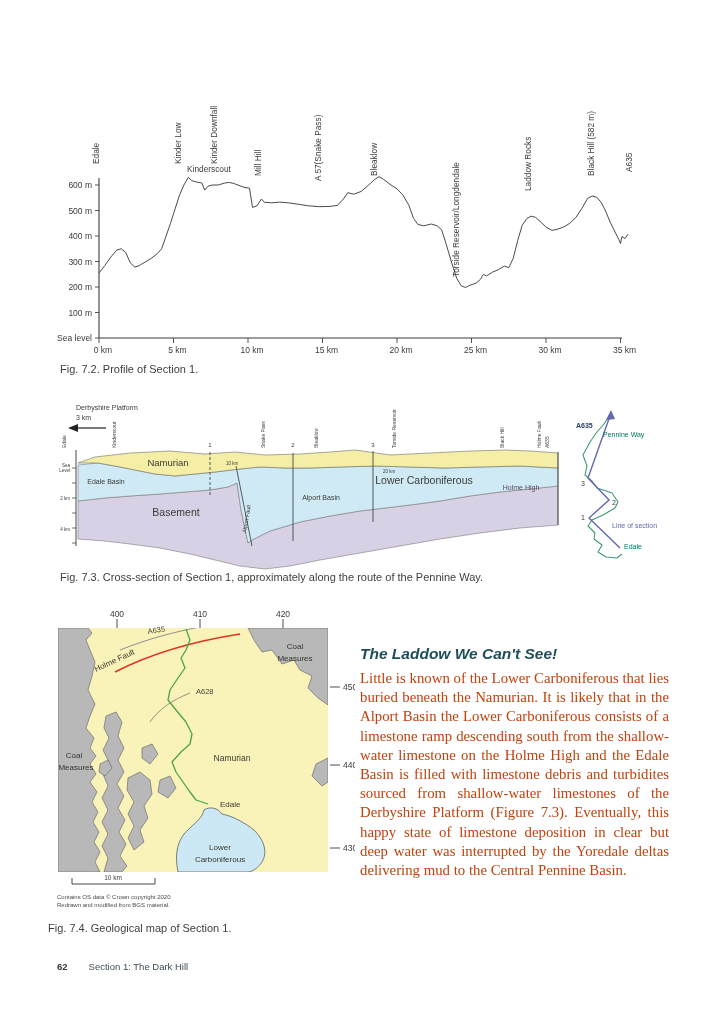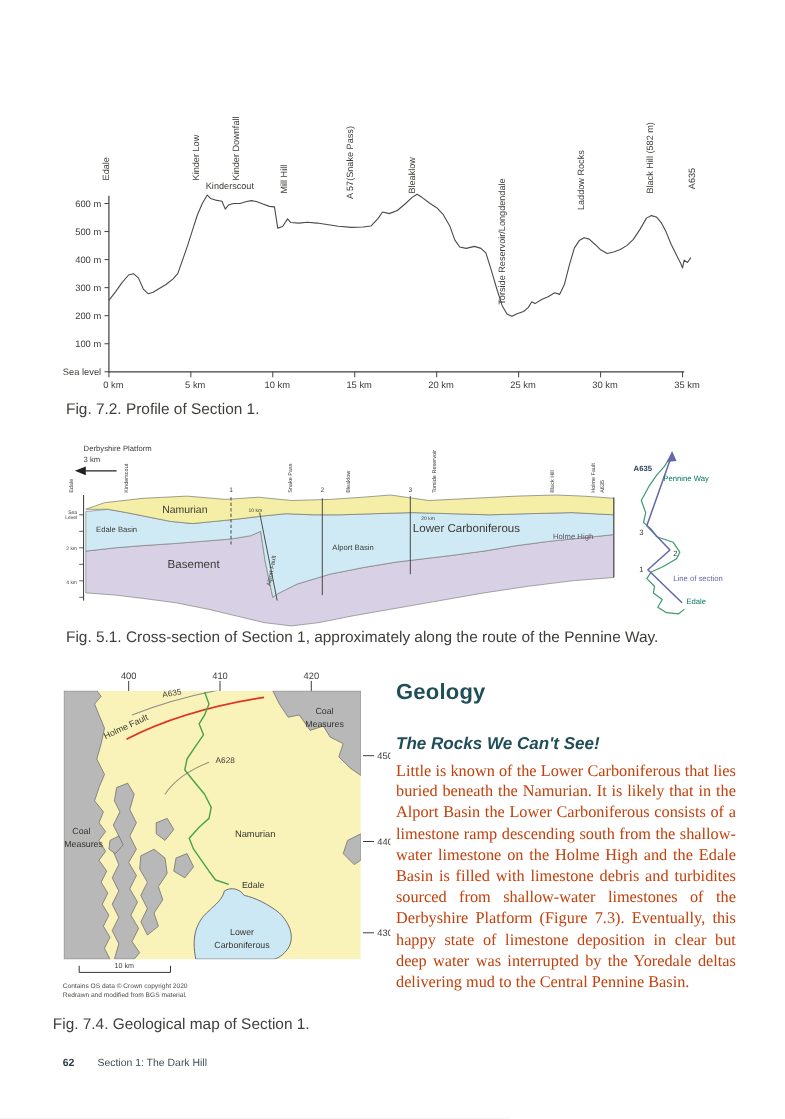--- a/index.html
+++ b/index.html
@@ -1,20 +1,20 @@
 <!DOCTYPE html>
 <html><head>
 <meta charset="utf-8">
 <style>
   html,body{margin:0;padding:0;background:#e8e8e8;}
   .page{position:relative;width:714px;height:1017px;background:#ffffff;overflow:hidden;
         font-family:"Liberation Sans",sans-serif;}
   .abs{position:absolute;}
   svg text{font-family:"Liberation Sans",sans-serif;}
-  .caption{font-size:14px;color:#3e3e3a;}
+  .caption{font-size:11px;color:#3e3e3a;}
   .geology{width:309px;}
   .geology h2{margin:0;font-size:20px;font-weight:700;color:#1f4e59;letter-spacing:.2px;}
   .geology h3{margin:27px 0 6px 0;font-size:15.5px;font-weight:700;font-style:italic;color:#1f4e59;}
   .geology p{margin:0;font-family:"Liberation Serif",serif;font-size:14.8px;line-height:19.2px;
              text-align:justify;color:#c2410c;}
   .attrib{font-size:6px;line-height:8px;color:#4a4a45;}
   .footer{font-size:9.5px;color:#3f4e57;}
   .footer b{color:#2e3a41;margin-right:21px;}
 </style>
 </head>
@@ -140,21 +140,21 @@
       <text x="549" y="448" font-size="5" text-anchor="start" fill="#3b3b36" transform="rotate(-90 549 448)">A635</text>
       <text x="246" y="533" font-size="5.5" text-anchor="start" fill="#3b3b36" transform="rotate(-80 246 533)">Alport Fault</text>
       <text x="576" y="428" font-size="7" text-anchor="start" fill="#27415f" font-weight="bold">A635</text>
       <text x="603" y="437" font-size="7" text-anchor="start" fill="#00795f">Pennine Way</text>
       <text x="585" y="486" font-size="7" text-anchor="end" fill="#38383a">3</text>
       <text x="612" y="505" font-size="7" text-anchor="start" fill="#38383a">2</text>
       <text x="585" y="520" font-size="7" text-anchor="end" fill="#38383a">1</text>
       <text x="612" y="528" font-size="7" text-anchor="start" fill="#6468ad">Line of section</text>
       <text x="624" y="549" font-size="7" text-anchor="start" fill="#00795f">Edale</text>
     </svg>
-  <div class="caption abs" style="left:60px;top:571px">Fig. 5.1. Cross-section of Section 1, approximately along the route of the Pennine Way.</div>
+  <div class="caption abs" style="left:60px;top:571px">Fig. 7.3. Cross-section of Section 1, approximately along the route of the Pennine Way.</div>
 
   <svg id="map-svg" class="abs" style="left:55px;top:605px" width="300" height="290" viewBox="55 605 300 290">
     <defs>
       <clipPath id="mapclip">
           <rect x="58" y="628" width="270" height="244"></rect>
         </clipPath>
     </defs>
 
     <g stroke="#3c3c3c" stroke-width="0.9">
       <line x1="117" y1="619" x2="117" y2="629"></line>
@@ -213,22 +213,21 @@
       <text x="220" y="807" font-size="8" text-anchor="start" fill="#38382f">Edale</text>
       <text x="220" y="850" font-size="8" text-anchor="middle" fill="#38382f">Lower</text>
       <text x="220" y="862" font-size="8" text-anchor="middle" fill="#38382f">Carboniferous</text>
       <text x="113" y="880" font-size="6.5" text-anchor="middle" fill="#3b3b36">10 km</text>
     </svg>
   <div class="attrib abs" style="left:57px;top:893px">Contains OS data © Crown copyright 2020</div>
   <div class="attrib abs" style="left:57px;top:901px">Redrawn and modified from BGS material.</div>
   <div class="caption abs" style="left:48px;top:922px">Fig. 7.4. Geological map of Section 1.</div>
 
   <div class="geology abs" style="left:360px;top:618px">
-    <h2>Geology</h2>
-    <h3>The Rocks We Can't See!</h3>
+    <h3>The Laddow We Can't See!</h3>
     <p>Little is known of the Lower Carboniferous that lies buried beneath the Namurian. It is likely that in the Alport Basin the Lower Carboniferous consists of a limestone ramp descending south from the shallow-water limestone on the Holme High and the Edale Basin is filled with limestone debris and turbidites sourced from shallow-water limestones of the Derbyshire Platform (Figure 7.3). Eventually, this happy state of limestone deposition in clear but deep water was interrupted by the Yoredale deltas delivering mud to the Central Pennine Basin.</p>
   </div>
 
   <div class="footer abs" style="left:57px;top:961px">
     <b>62</b><span>Section 1: The Dark Hill</span>
   </div>
 
 </div>
 
 </body></html>

